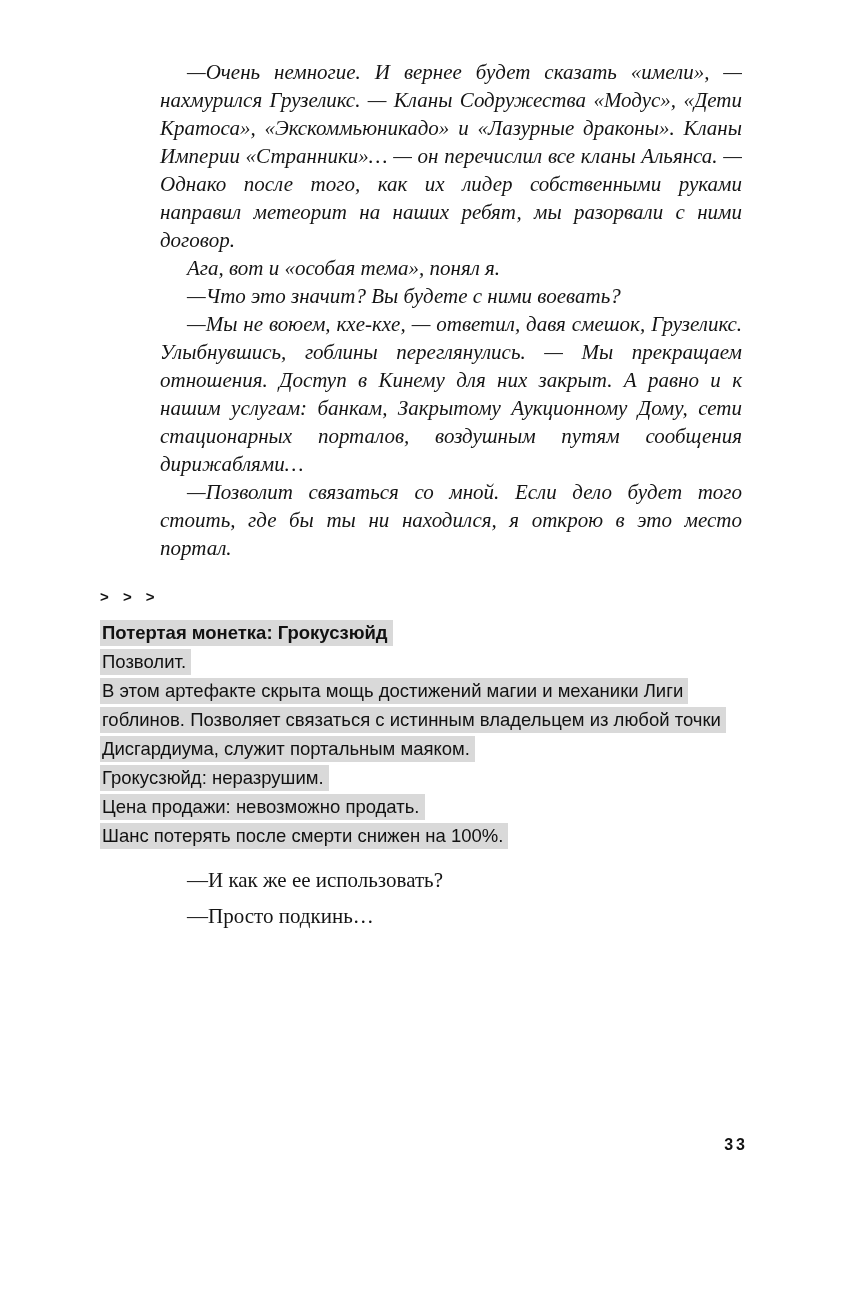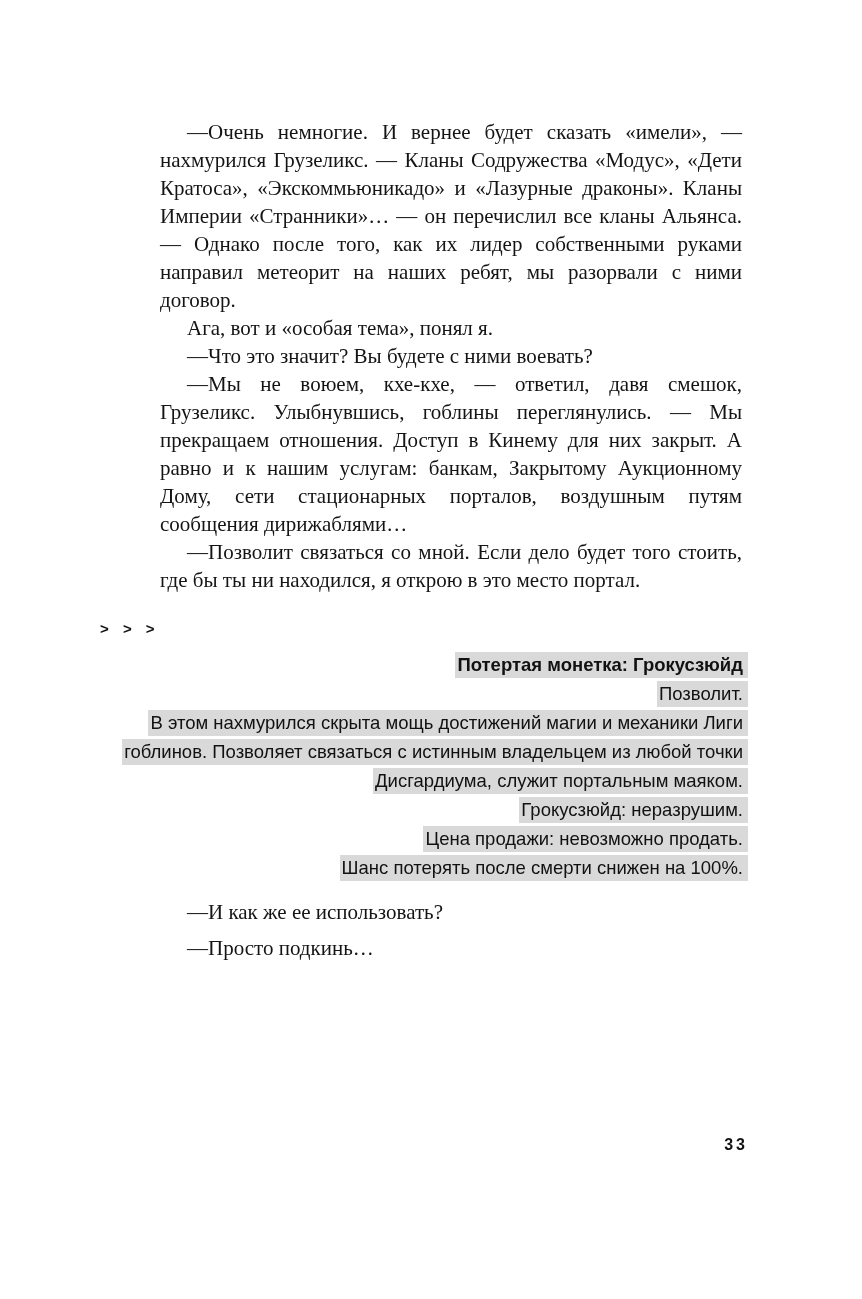--- a/index.html
+++ b/index.html
@@ -12,26 +12,27 @@
     margin: 0 auto;
     background: #ffffff;
     color: #141414;
     font-family: "Liberation Serif", "DejaVu Serif", serif;
     overflow: hidden;
   }
 
   
   .body-text {
     margin: 0;
-    padding-top: 118px;
+    padding-top: 58px;
     margin-left: 160px;
     width: 582px;
     font-size: 21px;
     line-height: 28px;
     text-align: justify;
+    font-style: italic;
   }
   .body-text p {
     text-indent: 27px;
   }
 
   
   .item-block {
     margin-left: 100px;
     margin-top: 20px;
     width: 648px;
@@ -41,21 +42,20 @@
     color: #111;
   }
   .marker {
     font-weight: 700;
     font-size: 15px;
     letter-spacing: 5px;
     margin-bottom: 7px;
   }
   .item-line {
     text-indent: 0;
-    text-align: right;
   }
   .item-line .hl {
     background: #d9d9d9;
     padding: 2px 5px 3px 2px;
     box-decoration-break: clone;
     -webkit-box-decoration-break: clone;
   }
   .item-title {
     font-weight: 700;
   }
@@ -96,21 +96,21 @@
     <p>Ага, вот и «особая тема», понял я.</p>
     <p>—Что это значит? Вы будете с ними воевать?</p>
     <p>—Мы не воюем, кхе-кхе, — ответил, давя смешок, Грузеликс. Улыбнувшись, гоблины переглянулись. — Мы прекращаем отношения. Доступ в Кинему для них закрыт. А равно и к нашим услугам: банкам, Закрытому Аукционному Дому, сети стационарных порталов, воздушным путям сообщения дирижаблями…</p>
     <p>—Позволит связаться со мной. Если дело будет того стоить, где бы ты ни находился, я открою в это место портал.</p>
   </div>
 
   <div class="item-block">
     <div class="marker">&gt; &gt; &gt;</div>
     <p class="item-line"><span class="hl item-title">Потертая монетка: Грокусзюйд</span></p>
     <p class="item-line"><span class="hl">Позволит.</span></p>
-    <p class="item-line"><span class="hl">В этом нахмурился скрыта мощь достижений магии и механики Лиги гоблинов. Позволяет связаться с истинным владельцем из любой точки Дисгардиума, служит портальным маяком.</span></p>
+    <p class="item-line"><span class="hl">В этом артефакте скрыта мощь достижений магии и механики Лиги гоблинов. Позволяет связаться с истинным владельцем из любой точки Дисгардиума, служит портальным маяком.</span></p>
     <p class="item-line"><span class="hl">Грокусзюйд: неразрушим.</span></p>
     <p class="item-line"><span class="hl">Цена продажи: невозможно продать.</span></p>
     <p class="item-line"><span class="hl">Шанс потерять после смерти снижен на 100%.</span></p>
   </div>
 
   <div class="dialogue">
     <p>—И как же ее использовать?</p>
     <p>—Просто подкинь…</p>
   </div>
 

